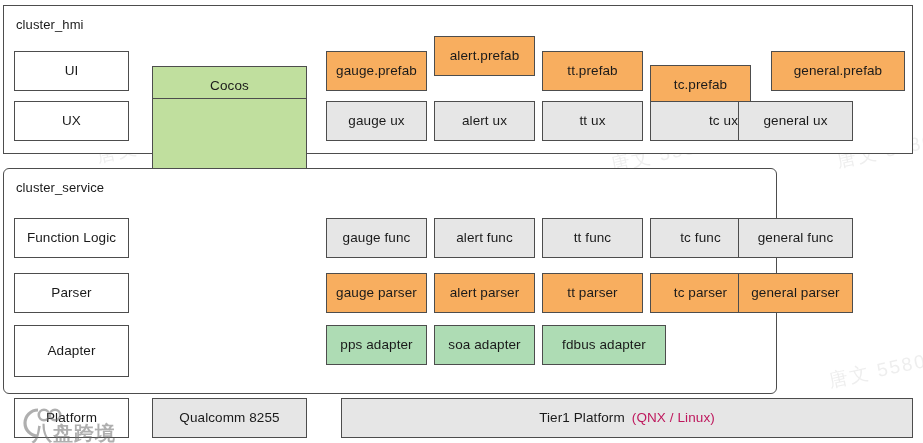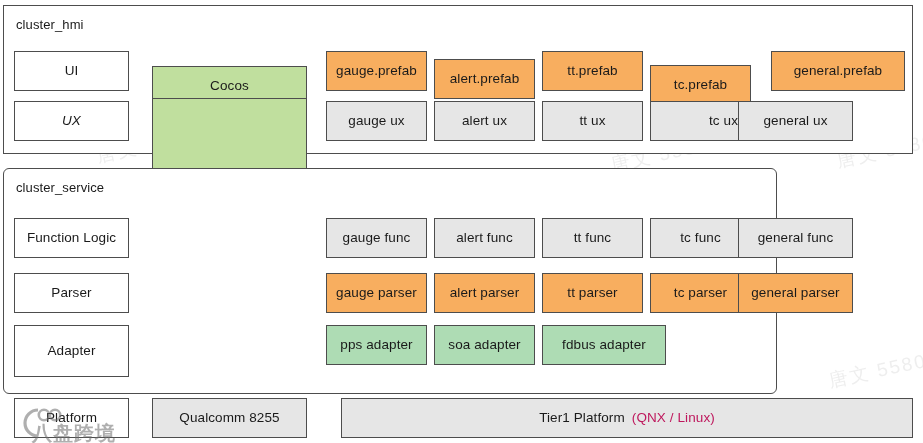--- a/index.html
+++ b/index.html
@@ -102,28 +102,28 @@
   <div class="wm" style="left:505px; top:348px;">唐文 5580</div>
   <div class="wm" style="left:600px; top:258px;">唐文 5580</div>
   <div class="wm" style="left:828px; top:358px;">唐文 5580</div>
   <div class="wm" style="left:470px; top:174px;">唐文 5580</div>
 
   <div class="cluster" id="cluster-hmi">
     <div class="cluster-title">cluster_hmi</div>
   </div>
 
   <div class="node n-white" style="left:14px; top:51px; width:115px; height:40px;">UI</div>
-  <div class="node n-white" style="left:14px; top:101px; width:115px; height:40px;font-style:italic;">UX</div>
+  <div class="node n-white" style="left:14px; top:101px; width:115px; height:40px;">UX</div>
 
   <div class="node n-green" style="left:152px; top:66px; width:155px; height:40px;">Cocos</div>
 
   <div class="node n-green" style="left:152px; top:98px; width:155px; height:272px;">eFramework</div>
 
   <div class="node n-orange" style="left:326px; top:51px; width:101px; height:40px;">gauge.prefab</div>
-  <div class="node n-orange" style="left:434px; top:59px; width:101px; height:40px;">alert.prefab</div>
+  <div class="node n-orange" style="left:434px; top:36px; width:101px; height:40px;">alert.prefab</div>
   <div class="node n-orange" style="left:542px; top:51px; width:101px; height:40px;">tt.prefab</div>
   <div class="node n-orange" style="left:650px; top:51px; width:101px; height:40px;margin-top:14px;">tc.prefab</div>
   <div class="node n-orange" style="left:738px; top:51px; width:134px; height:40px;margin-left:33px;">general.prefab</div>
 
   <div class="node n-grey" style="left:326px; top:101px; width:101px; height:40px;">gauge ux</div>
   <div class="node n-grey" style="left:434px; top:101px; width:101px; height:40px;">alert ux</div>
   <div class="node n-grey" style="left:542px; top:101px; width:101px; height:40px;">tt ux</div>
   <div class="node n-grey" style="left:650px; top:101px; width:101px; height:40px;padding-left:46px;">tc ux</div>
   <div class="node n-grey" style="left:738px; top:101px; width:115px; height:40px;">general ux</div>
 

